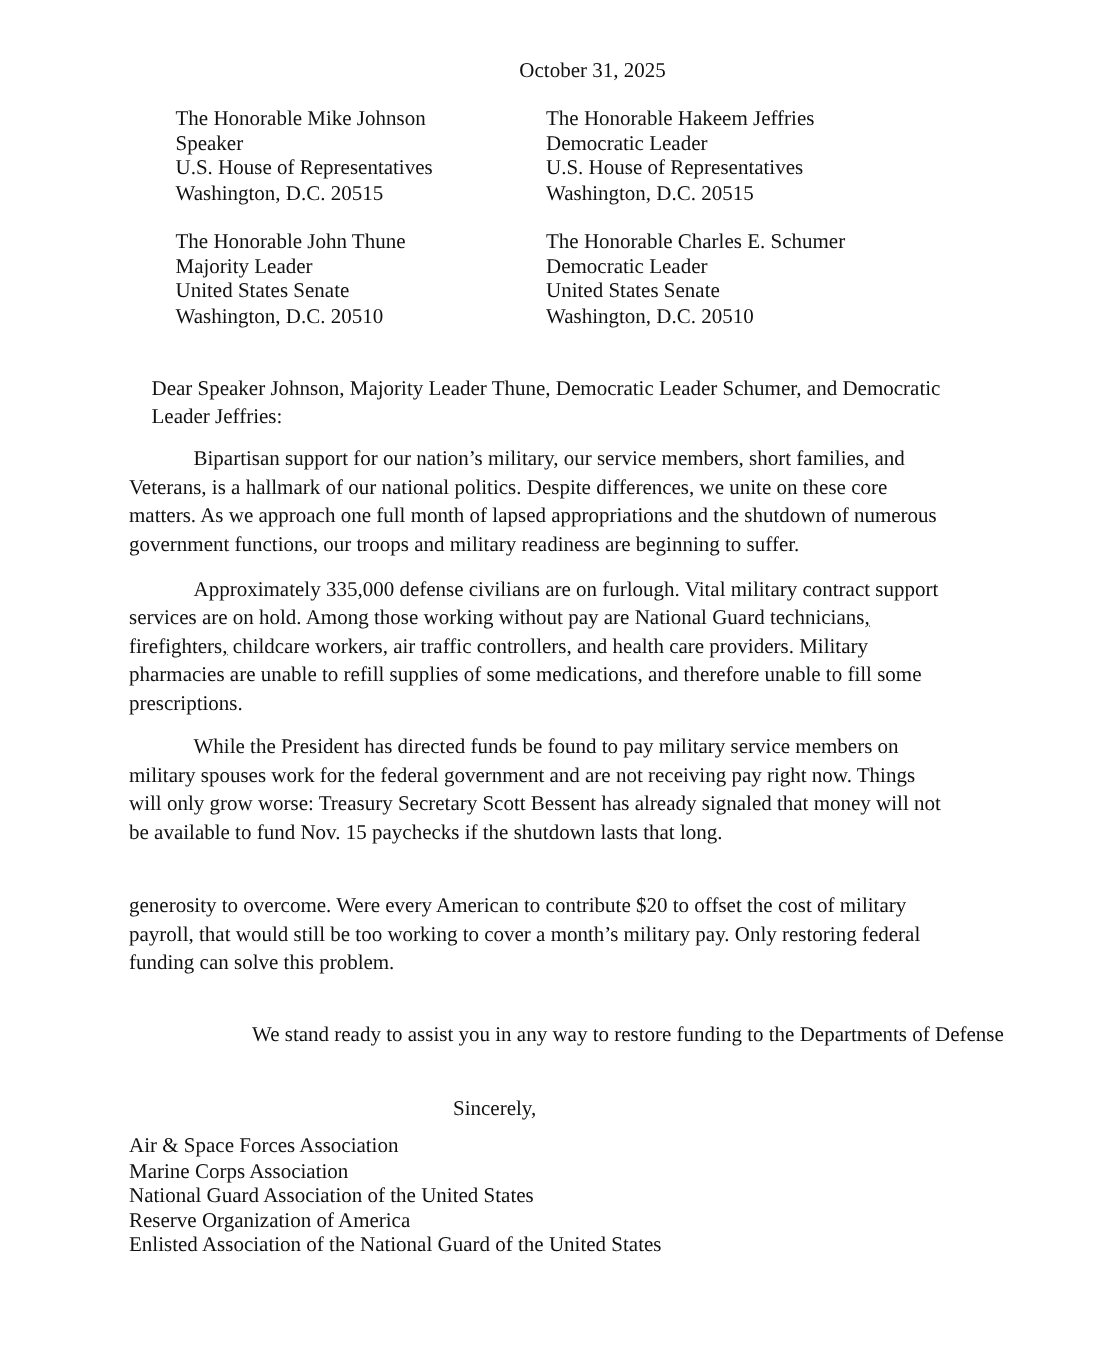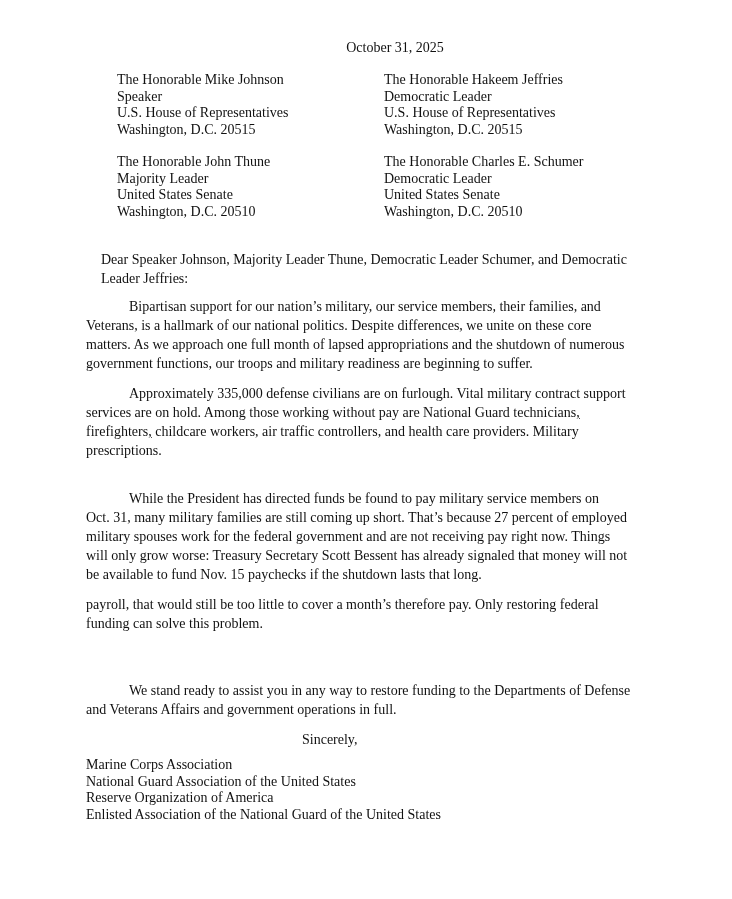--- a/index.html
+++ b/index.html
@@ -30,42 +30,42 @@
       width: 790px;
       text-align: center;
       line-height: 17px;
     }
     .addr-block {
       position: absolute;
       line-height: 16.6px;
     }
     .addr-block div { white-space: nowrap; }
     .col-left { left: 104px; margin-left: 13px; }
-    .col-right { left: 384px; font-family: Liberation Serif, serif; }
+    .col-right { left: 364px; font-family: Liberation Serif, serif; }
     .row1 { top: 72px; }
     .row2 { top: 154px; }
     .salutation {
       position: absolute;
       left: 101px;
       top: 250px;
       width: 580px;
       line-height: 19px;
     }
     .para {
       position: absolute;
       left: 86px;
       width: 572px;
       line-height: 19px;
       text-indent: 43px;
     }
     .p1 { top: 297px; }
     .p2 { top: 384px; }
     .p3 { top: 489px; }
     .p4 { top: 595px; }
-    .p5 { top: 681px; }
+    .p5 { top: 681px; margin-left: 39px; }
     .para .line { display: block; white-space: nowrap; text-indent: 0; }
     .para .line.first { padding-left: 43px; }
     .u { text-decoration: underline; }
     .closing {
       position: absolute;
       top: 731px;
       left: 302px;
       line-height: 17px;
     }
     .signers {
@@ -110,53 +110,54 @@
     <div>United States Senate</div>
     <div>Washington, D.C. 20510</div>
   </div>
 
   <div class="salutation">
     <div>Dear Speaker Johnson, Majority Leader Thune, Democratic Leader Schumer, and Democratic</div>
     <div>Leader Jeffries:</div>
   </div>
 
   <div class="para p1">
-    <span class="line first">Bipartisan support for our nation’s military, our service members, their families, and</span>
+    <span class="line first">Bipartisan support for our nation’s military, our service members, short families, and</span>
     <span class="line">Veterans, is a hallmark of our national politics. Despite differences, we unite on these core</span>
     <span class="line">matters.  As we approach one full month of lapsed appropriations and the shutdown of numerous</span>
     <span class="line">government functions, our troops and military readiness are beginning to suffer.</span>
   </div>
 
   <div class="para p2">
     <span class="line first">Approximately 335,000 defense civilians are on furlough. Vital military contract support</span>
     <span class="line"><span>services are on hold. Among those working without pay are National Guard technicians</span><span class="u">,</span></span>
     <span class="line"><span>firefighters</span><span class="u">,</span><span> childcare workers, air traffic controllers, and health care providers. Military</span></span>
+    <span class="line">pharmacies are unable to refill supplies of some medications, and therefore unable to fill some</span>
     <span class="line">prescriptions.</span>
   </div>
 
   <div class="para p3">
     <span class="line first">While the President has directed funds be found to pay military service members on</span>
-    <span class="line">Oct. 31, many military families are still coming up short. That’s because 27 percent of employed</span>
     <span class="line">military spouses work for the federal government and are not receiving pay right now.   Things</span>
     <span class="line">will only grow worse: Treasury Secretary Scott Bessent has already signaled that money will not</span>
     <span class="line">be available to fund Nov. 15 paychecks if the shutdown lasts that long.</span>
   </div>
 
   <div class="para p4">
-    <span class="line">payroll, that would still be too little to cover a month’s therefore pay.  Only restoring federal</span>
+    <span class="line">generosity to overcome.  Were every American to contribute $20 to offset the cost of military</span>
+    <span class="line">payroll, that would still be too working to cover a month’s military pay.  Only restoring federal</span>
     <span class="line">funding can solve this problem.</span>
   </div>
 
   <div class="para p5">
     <span class="line first">We stand ready to assist you in any way to restore funding to the Departments of Defense</span>
-    <span class="line">and Veterans Affairs and government operations in full.</span>
   </div>
 
   <div class="closing">Sincerely,</div>
 
   <div class="signers">
+    <div>Air &amp; Space Forces Association</div>
     <div>Marine Corps Association</div>
     <div>National Guard Association of the United States</div>
     <div>Reserve Organization of America</div>
     <div>Enlisted Association of the National Guard of the United States</div>
   </div>
 
 </div>
 
 </body></html>

